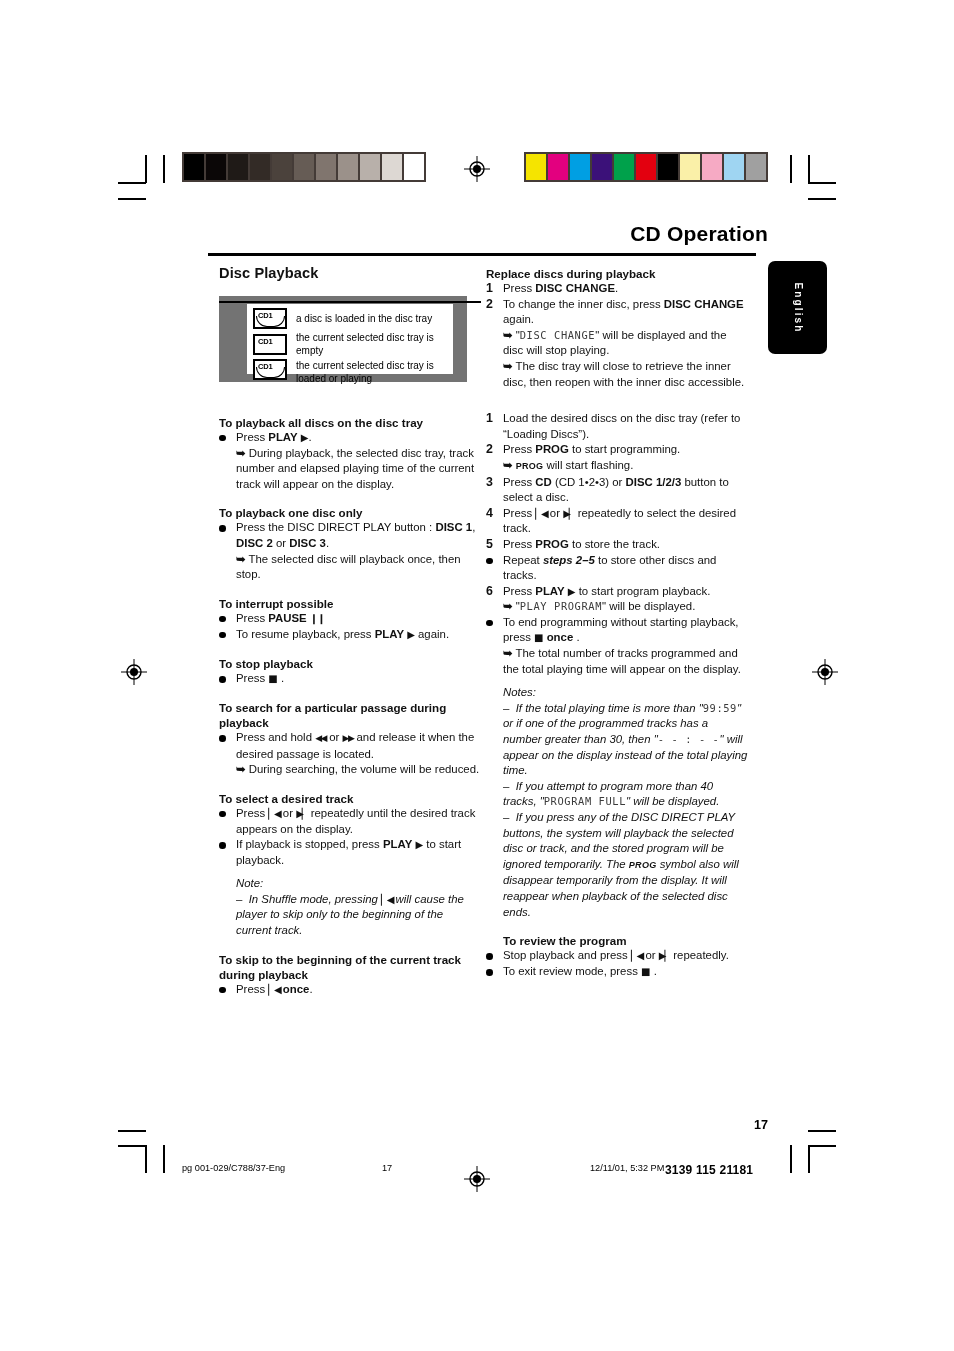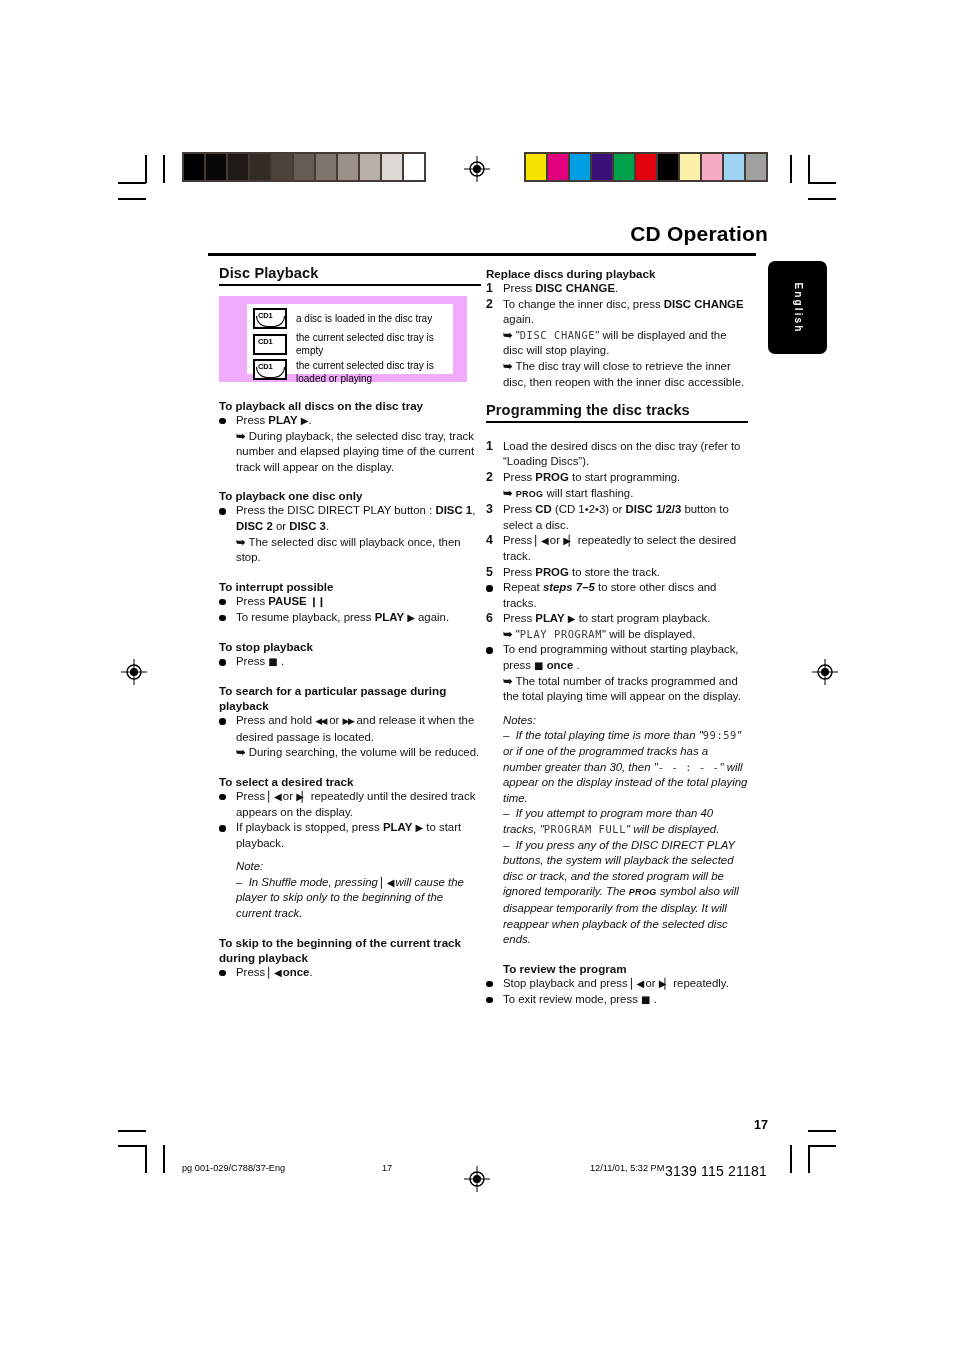--- a/index.html
+++ b/index.html
@@ -24,21 +24,21 @@
   .lang-tab{position:absolute;left:768px;top:261px;width:59px;height:93px;background:#000;border-radius:7px;}
   .lang-tab span{display:block;position:absolute;left:50%;top:50%;transform:translate(-50%,-50%) rotate(90deg);
      color:#fff;font-size:10px;font-weight:bold;letter-spacing:2.1px;white-space:nowrap;}
 
   
   .col{position:absolute;top:266px;width:262px;font-size:11.4px;line-height:15.6px;color:#111;}
   .col-left{left:219px;}
   .col-right{left:486px;}
 
   h2.sec{font-size:14.6px;font-weight:bold;margin:0 0 5px 0;letter-spacing:.1px;}
-  h2.sec.ruled{border-bottom:2.2px solid #000;padding-bottom:2px;margin-bottom:8px;}
+  h2.sec.ruled{border-bottom:2.2px solid #000;padding-bottom:19px;margin-bottom:8px;}
   h3.sub{font-size:11.6px;font-weight:bold;margin:0;line-height:15px;}
   p{margin:0;}
   .gap{height:13px;}
   .gap-s{height:8px;}
 
   
   .row{display:flex;align-items:flex-start;}
   .mark{width:17px;flex:0 0 17px;text-align:left;line-height:15.6px;}
   .mark.num{font-weight:bold;font-size:12.4px;}
   .mark .dot{display:inline-block;width:6.5px;height:6.5px;border-radius:50%;background:#000;margin-top:5px;}
@@ -56,37 +56,37 @@
   .glyph{font-family:"DejaVu Sans",sans-serif;font-size:10px;}
   .g-play:after{content:"\25B6";font-size:10px;}
   .g-stop:after{content:"\25A0";font-size:10px;}
   .g-pause:after{content:"\2759\2759";font-size:10px;letter-spacing:-1px;}
   .g-prev:after{content:"\258F\25C0";font-size:10px;letter-spacing:-2px;}
   .g-next:after{content:"\25B6\258F";font-size:10px;letter-spacing:-2px;}
   .g-rew:after{content:"\25C0\25C0";font-size:9px;letter-spacing:-1.5px;}
   .g-ff:after{content:"\25B6\25B6";font-size:9px;letter-spacing:-1.5px;}
 
   
-  .legend{position:absolute;left:219px;top:296px;width:248px;height:86px;background:#f0abfc;}
+  .legend{position:absolute;left:219px;top:296px;width:248px;height:86px;background:#737373;}
   .legend-inner{position:absolute;left:28px;top:8px;width:206px;height:70px;background:#fff;padding:4px 6px;box-sizing:border-box;}
   .legend-row{display:flex;align-items:center;margin-bottom:2px;}
   .legend-row.tall{align-items:flex-start;}
   .ic{flex:0 0 30px;width:30px;height:17px;border:2px solid #000;background:#fff;position:relative;margin-right:9px;}
   .ic .cdtxt{position:absolute;left:3px;top:1px;font-size:7.5px;font-weight:bold;letter-spacing:-.2px;}
   .ic .tray{position:absolute;left:1px;bottom:0px;width:27px;height:10px;border:1.6px solid #000;border-top:none;
      border-radius:0 0 14px 14px;}
   .legend-txt{font-size:10px;line-height:13px;}
 
   
   .pageno{position:absolute;right:186px;top:1118px;font-size:12.6px;font-weight:bold;}
   .foot{position:absolute;top:1163px;font-size:9.2px;}
   .foot-left{left:182px;}
   .foot-mid{left:382px;}
   .foot-date{left:590px;}
-  .foot-code{left:665px;font-size:14px;font-weight:normal;letter-spacing:.2px;}
+  .foot-code{left:665px;font-size:12px;font-weight:bold;letter-spacing:.2px;}
 </style>
 </head>
 <body>
 
 <div class="page">
 
   <div class="cropmark" style="left:145px;top:155px;width:1.6px;height:28px;"></div>
   <div class="cropmark" style="left:118px;top:182px;width:28px;height:1.6px;"></div>
   <div class="cropmark" style="left:163px;top:155px;width:1.6px;height:28px;"></div>
   <div class="cropmark" style="left:118px;top:198px;width:28px;height:1.6px;"></div>
@@ -284,21 +284,20 @@
     </div>
     <div class="row">
       <div class="mark num">2</div>
       <div class="txt">To change the inner disc, press <b>DISC CHANGE</b> again.</div>
     </div>
     <div class="txt indent"><span class="arrow">➥</span> "<span class="lcd">DISC CHANGE</span>" will be displayed and the disc will stop playing.</div>
     <div class="txt indent"><span class="arrow">➥</span> The disc tray will close to retrieve the inner disc, then reopen with the inner disc accessible.</div>
 
     <div class="gap"></div>
 
-    <h2 class="sec ruled">Programming the disc tracks</h2>
 
     <div class="gap-s"></div>
 
     <div class="row">
       <div class="mark num">1</div>
       <div class="txt">Load the desired discs on the disc tray (refer to “Loading Discs”).</div>
     </div>
     <div class="row">
       <div class="mark num">2</div>
       <div class="txt">Press <b>PROG</b> to start programming.</div>
@@ -311,21 +310,21 @@
     <div class="row">
       <div class="mark num">4</div>
       <div class="txt">Press <b class="glyph g-prev"></b> or <b class="glyph g-next"></b> repeatedly to select the desired track.</div>
     </div>
     <div class="row">
       <div class="mark num">5</div>
       <div class="txt">Press <b>PROG</b> to store the track.</div>
     </div>
     <div class="row">
       <div class="mark"><span class="dot"></span></div>
-      <div class="txt">Repeat <b><i>steps 7–5</i></b> to store other discs and tracks.</div>
+      <div class="txt">Repeat <b><i>steps 2–5</i></b> to store other discs and tracks.</div>
     </div>
     <div class="row">
       <div class="mark num">6</div>
       <div class="txt">Press <b>PLAY</b> <span class="glyph g-play"></span> to start program playback.</div>
     </div>
     <div class="txt indent"><span class="arrow">➥</span> "<span class="lcd">PLAY PROGRAM</span>" will be displayed.</div>
     <div class="row">
       <div class="mark"><span class="dot"></span></div>
       <div class="txt">To end programming without starting playback, press <span class="glyph g-stop"></span> <b>once</b> .</div>
     </div>

